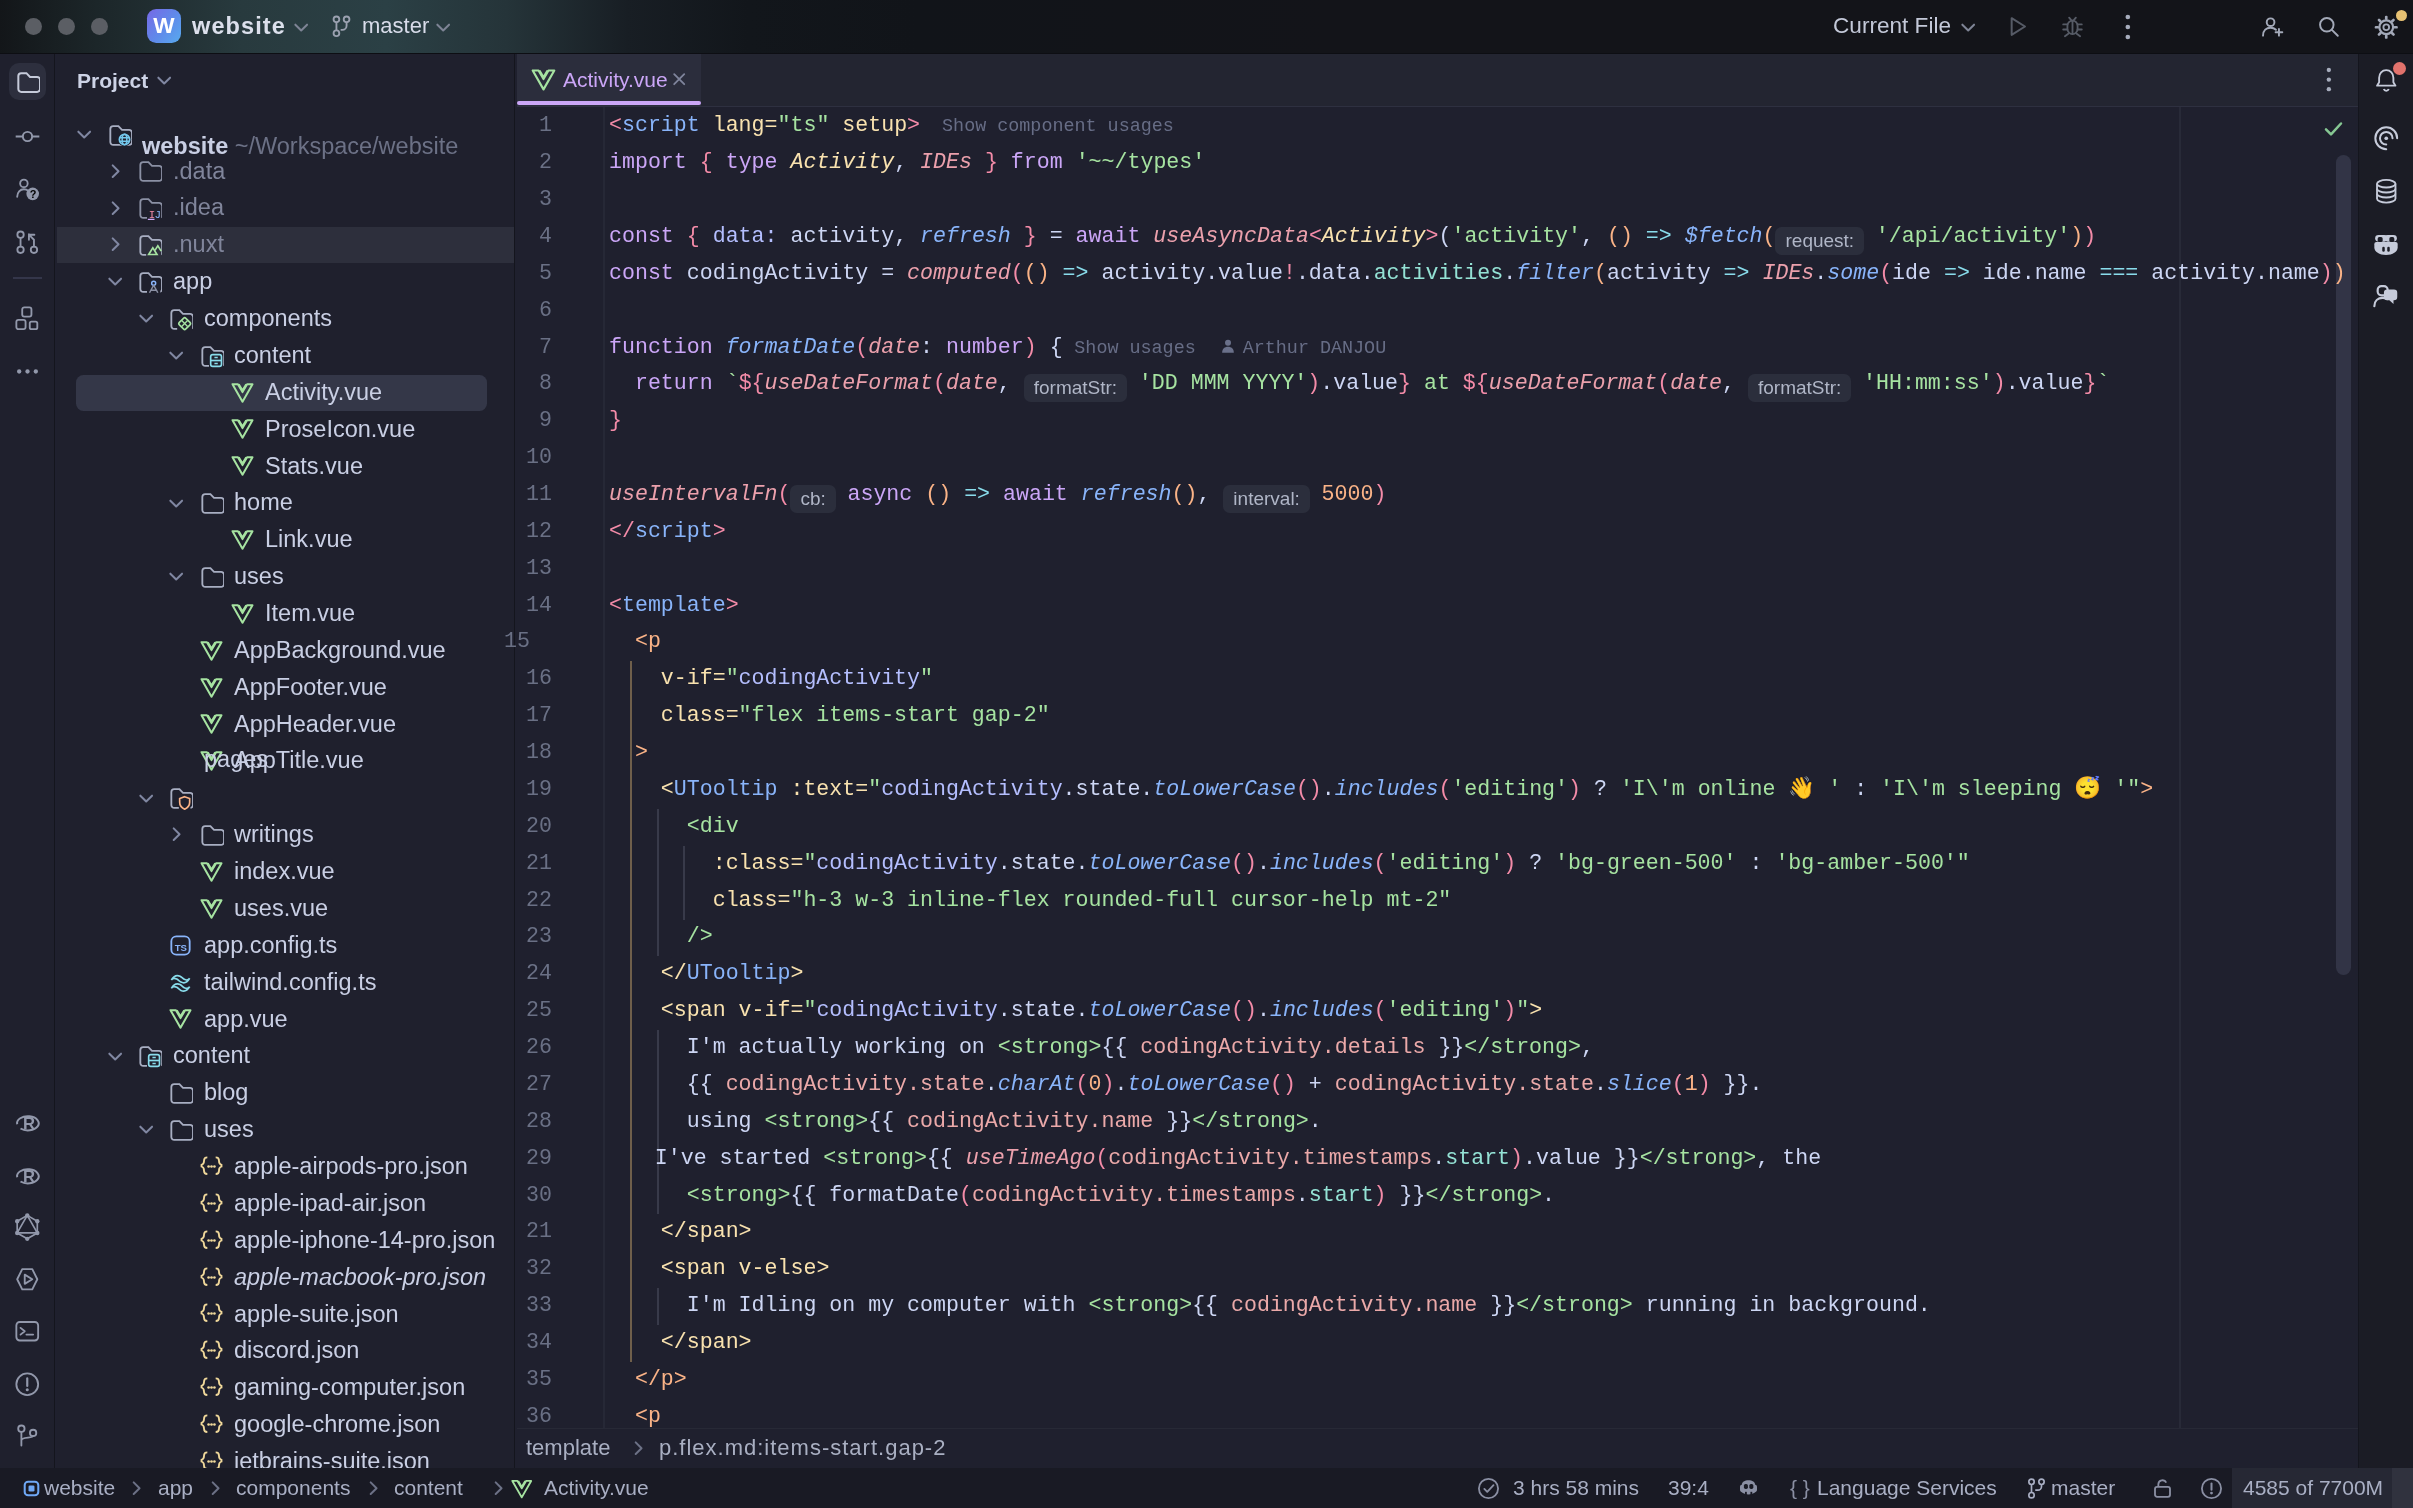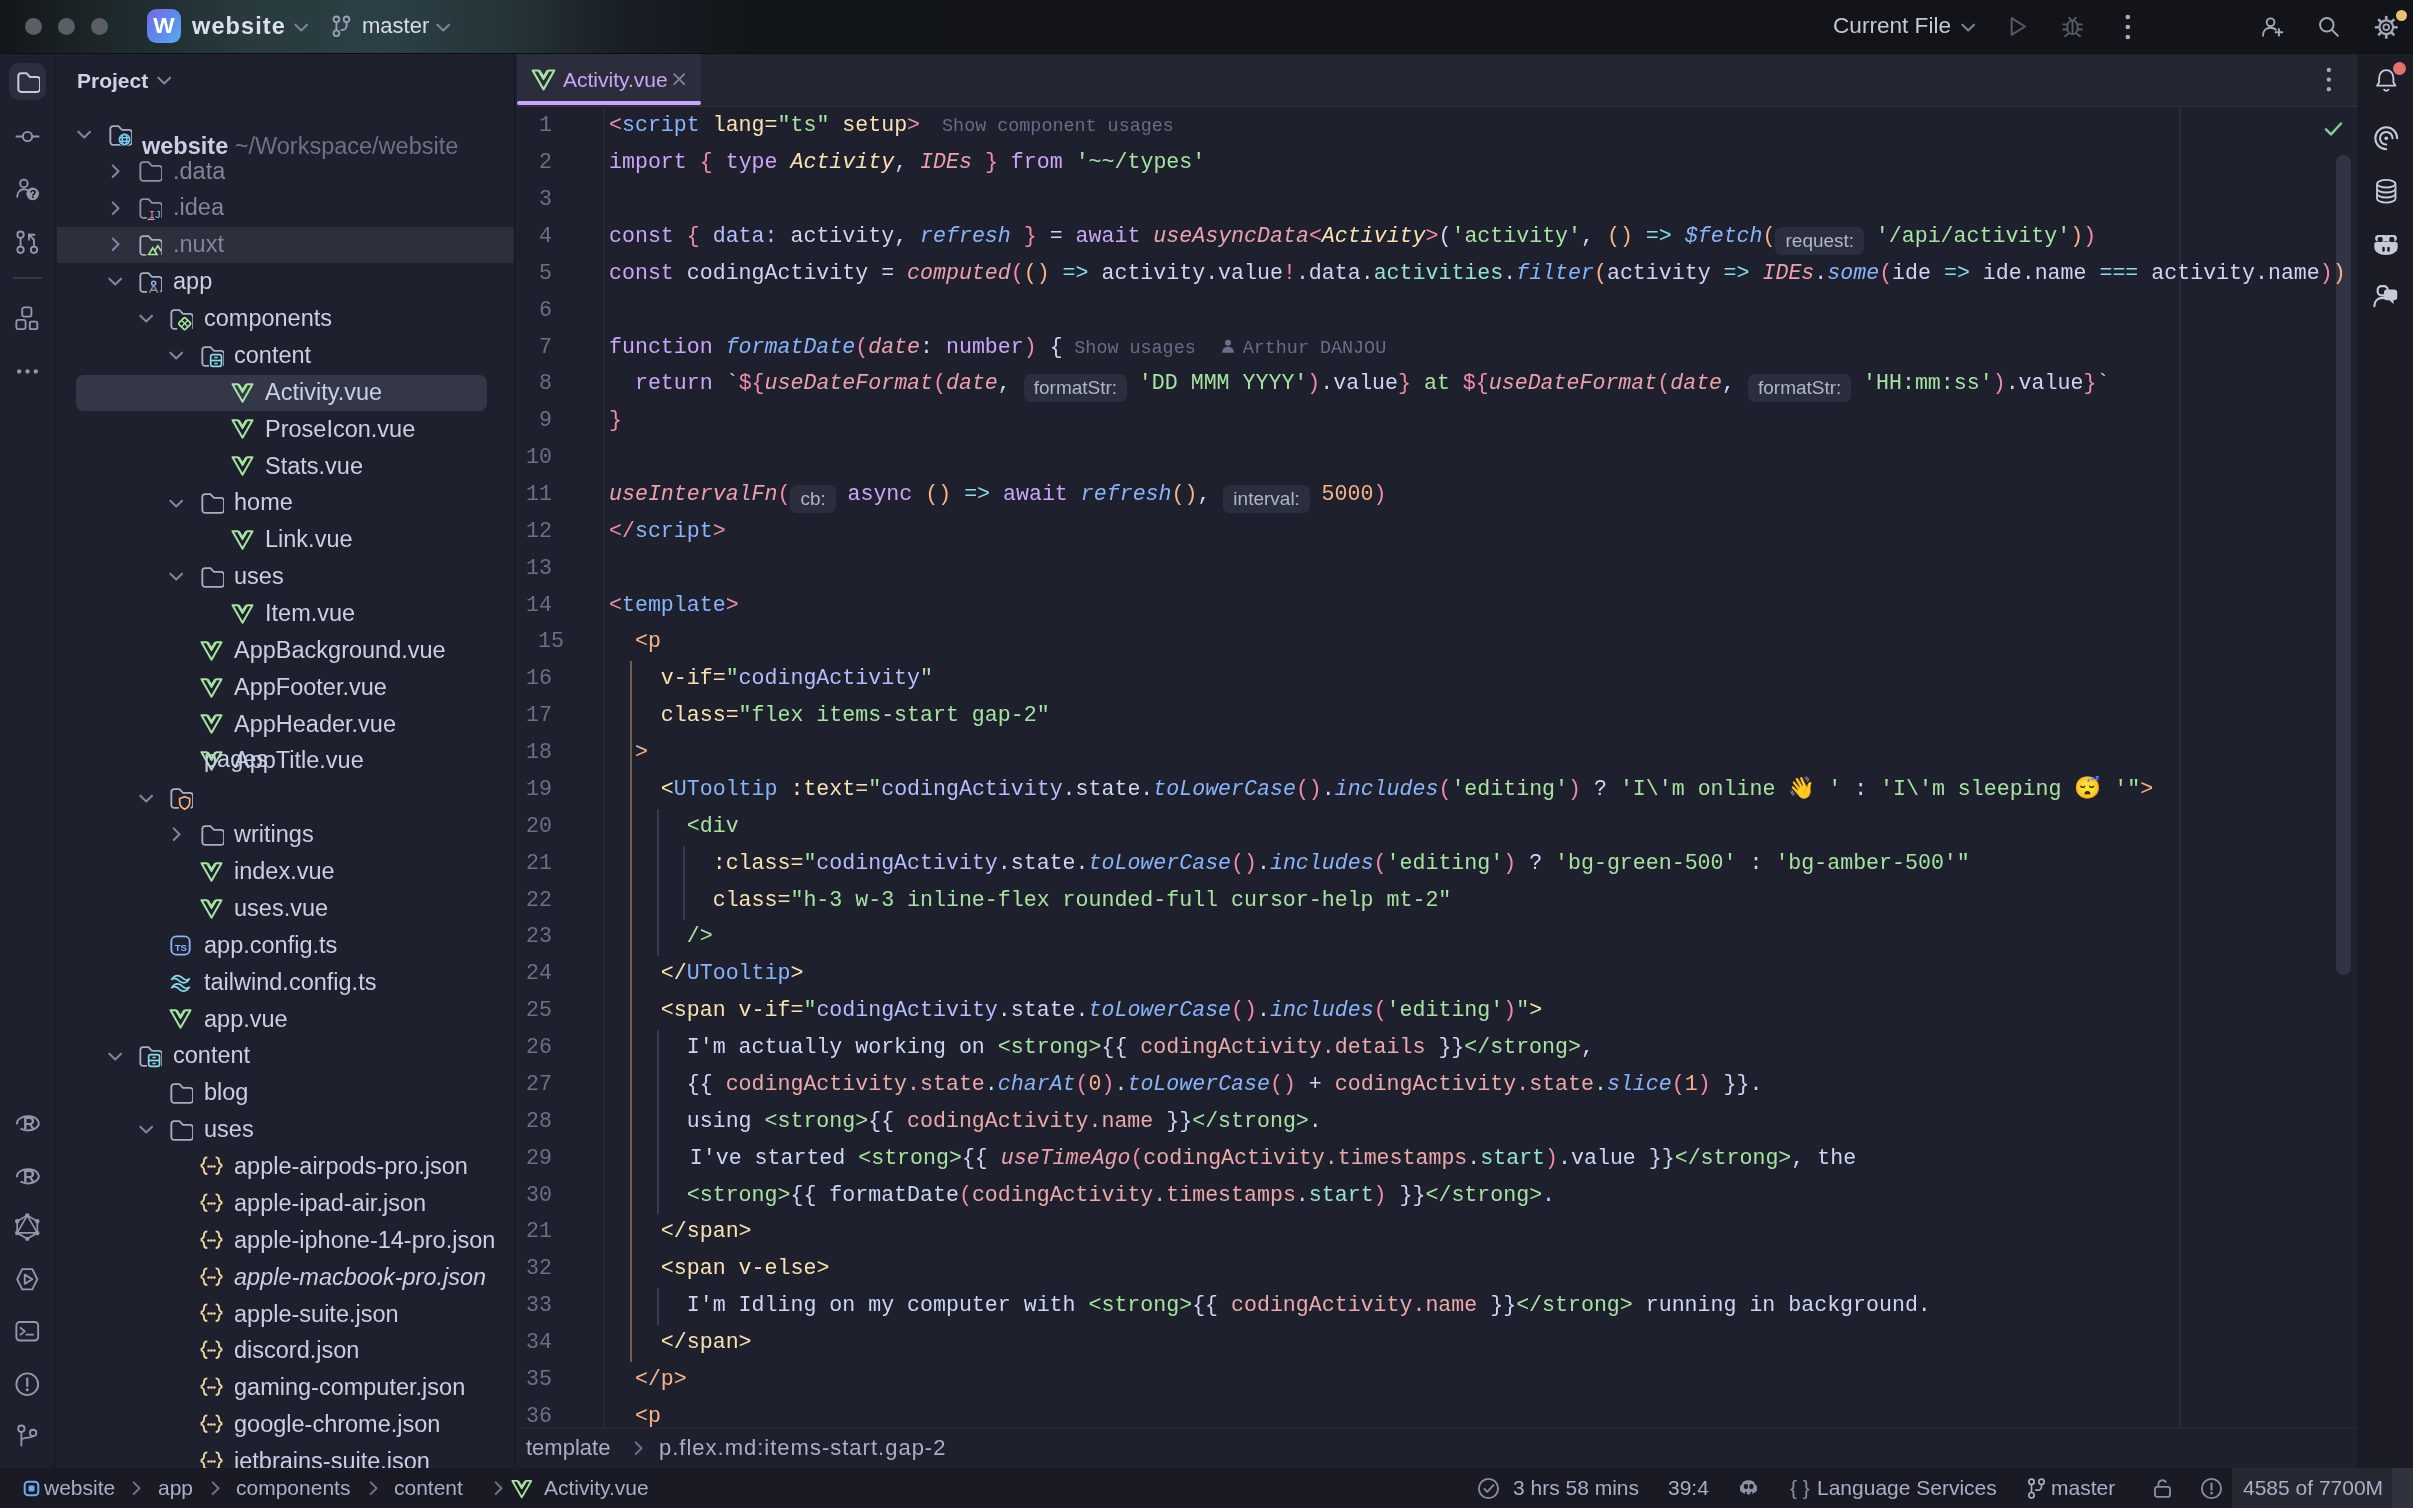--- a/index.html
+++ b/index.html
@@ -479,21 +479,21 @@
 <div class="lnum" style="left:453px;top:402px;">9</div>
 <div class="cl" style="left:609px;top:402px;"><span class="pk">}</span></div>
 <div class="lnum" style="left:453px;top:439px;">10</div>
 <div class="lnum" style="left:453px;top:476px;">11</div>
 <div class="cl" style="left:609px;top:476px;"><span class="lib">useIntervalFn</span><span class="pk">(</span><span class="chip">cb:</span><span class="k">async</span> <span class="pe">()</span> <span class="op">=&gt;</span> <span class="k">await</span> <span class="fn">refresh</span><span class="pe">()</span>, <span class="chip">interval:</span><span class="n">5000</span><span class="pk">)</span></div>
 <div class="lnum" style="left:453px;top:513px;">12</div>
 <div class="cl" style="left:609px;top:513px;"><span class="pk">&lt;/</span><span class="tagb">script</span><span class="pk">&gt;</span></div>
 <div class="lnum" style="left:453px;top:550px;">13</div>
 <div class="lnum" style="left:453px;top:587px;">14</div>
 <div class="cl" style="left:609px;top:587px;"><span class="pk">&lt;</span><span class="tagb">template</span><span class="pk">&gt;</span></div>
-<div class="lnum" style="left:465px;top:623px;">15</div>
+<div class="lnum" style="left:431px;top:623px;">15</div>
 <div class="cl" style="left:609px;top:623px;">  <span class="pe">&lt;p</span></div>
 <div class="lnum" style="left:453px;top:660px;">16</div>
 <div class="cl" style="left:609px;top:660px;">    <span class="attr">v-if=</span><span class="s">"</span><span class="pr">codingActivity</span><span class="s">"</span></div>
 <div class="lnum" style="left:453px;top:697px;">17</div>
 <div class="cl" style="left:609px;top:697px;">    <span class="attr">class=</span><span class="s">"flex items-start gap-2"</span></div>
 <div class="lnum" style="left:453px;top:734px;">18</div>
 <div class="cl" style="left:609px;top:734px;">  <span class="pe">&gt;</span></div>
 <div class="lnum" style="left:453px;top:771px;">19</div>
 <div class="cl" style="left:609px;top:771px;">    <span class="attr">&lt;</span><span class="tagb">UTooltip</span> <span class="attr">:text=</span><span class="s">"</span><span class="pr">codingActivity</span>.state.<span class="fn">toLowerCase</span><span class="pk">()</span>.<span class="fn">includes</span><span class="pk">(</span><span class="s">'editing'</span><span class="pk">)</span> ? <span class="s">'I\'m online 👋 '</span> : <span class="s">'I\'m sleeping 😴 '</span><span class="s">"</span><span class="pe">&gt;</span></div>
 <div class="lnum" style="left:453px;top:808px;">20</div>
@@ -508,21 +508,21 @@
 <div class="cl" style="left:609px;top:955px;">    <span class="attr">&lt;/</span><span class="tagb">UTooltip</span><span class="attr">&gt;</span></div>
 <div class="lnum" style="left:453px;top:992px;">25</div>
 <div class="cl" style="left:609px;top:992px;">    <span class="attr">&lt;span</span> <span class="attr">v-if=</span><span class="s">"</span><span class="pr">codingActivity</span>.state.<span class="fn">toLowerCase</span><span class="pk">()</span>.<span class="fn">includes</span><span class="pk">(</span><span class="s">'editing'</span><span class="pk">)</span><span class="s">"</span><span class="attr">&gt;</span></div>
 <div class="lnum" style="left:453px;top:1029px;">26</div>
 <div class="cl" style="left:609px;top:1029px;">      I'm actually working on <span class="s">&lt;strong&gt;</span>{{ <span class="sal">codingActivity.details</span> }}<span class="s">&lt;/strong&gt;</span>,</div>
 <div class="lnum" style="left:453px;top:1066px;">27</div>
 <div class="cl" style="left:609px;top:1066px;">      {{ <span class="sal">codingActivity.state</span>.<span class="fn">charAt</span><span class="pk">(</span><span class="n">0</span><span class="pk">)</span>.<span class="fn">toLowerCase</span><span class="pk">()</span> + <span class="sal">codingActivity.state</span>.<span class="fn">slice</span><span class="pk">(</span><span class="n">1</span><span class="pk">)</span> }}.</div>
 <div class="lnum" style="left:453px;top:1103px;">28</div>
 <div class="cl" style="left:609px;top:1103px;">      using <span class="s">&lt;strong&gt;</span>{{ <span class="sal">codingActivity.name</span> }}<span class="s">&lt;/strong&gt;</span>.</div>
 <div class="lnum" style="left:453px;top:1140px;">29</div>
-<div class="cl" style="left:612px;top:1140px;text-align:right;">      I've started <span class="s">&lt;strong&gt;</span>{{ <span class="lib">useTimeAgo</span><span class="pk">(</span><span class="sal">codingActivity.timestamps</span>.<span class="te">start</span><span class="pk">)</span>.value }}<span class="s">&lt;/strong&gt;</span>, the</div>
+<div class="cl" style="left:577px;top:1140px;text-align:right;">      I've started <span class="s">&lt;strong&gt;</span>{{ <span class="lib">useTimeAgo</span><span class="pk">(</span><span class="sal">codingActivity.timestamps</span>.<span class="te">start</span><span class="pk">)</span>.value }}<span class="s">&lt;/strong&gt;</span>, the</div>
 <div class="lnum" style="left:453px;top:1177px;">30</div>
 <div class="cl" style="left:609px;top:1177px;">      <span class="s">&lt;strong&gt;</span>{{ formatDate<span class="pk">(</span><span class="sal">codingActivity.timestamps</span>.<span class="te">start</span><span class="pk">)</span> }}<span class="s">&lt;/strong&gt;</span>.</div>
 <div class="lnum" style="left:453px;top:1213px;">21</div>
 <div class="cl" style="left:609px;top:1213px;">    <span class="attr">&lt;/span&gt;</span></div>
 <div class="lnum" style="left:453px;top:1250px;">32</div>
 <div class="cl" style="left:609px;top:1250px;">    <span class="attr">&lt;span</span> <span class="attr">v-else</span><span class="attr">&gt;</span></div>
 <div class="lnum" style="left:453px;top:1287px;">33</div>
 <div class="cl" style="left:609px;top:1287px;text-align:center;">      I'm Idling on my computer with <span class="s">&lt;strong&gt;</span>{{ <span class="sal">codingActivity.name</span> }}<span class="s">&lt;/strong&gt;</span> running in background.</div>
 <div class="lnum" style="left:453px;top:1324px;">34</div>
 <div class="cl" style="left:609px;top:1324px;">    <span class="attr">&lt;/span&gt;</span></div>

